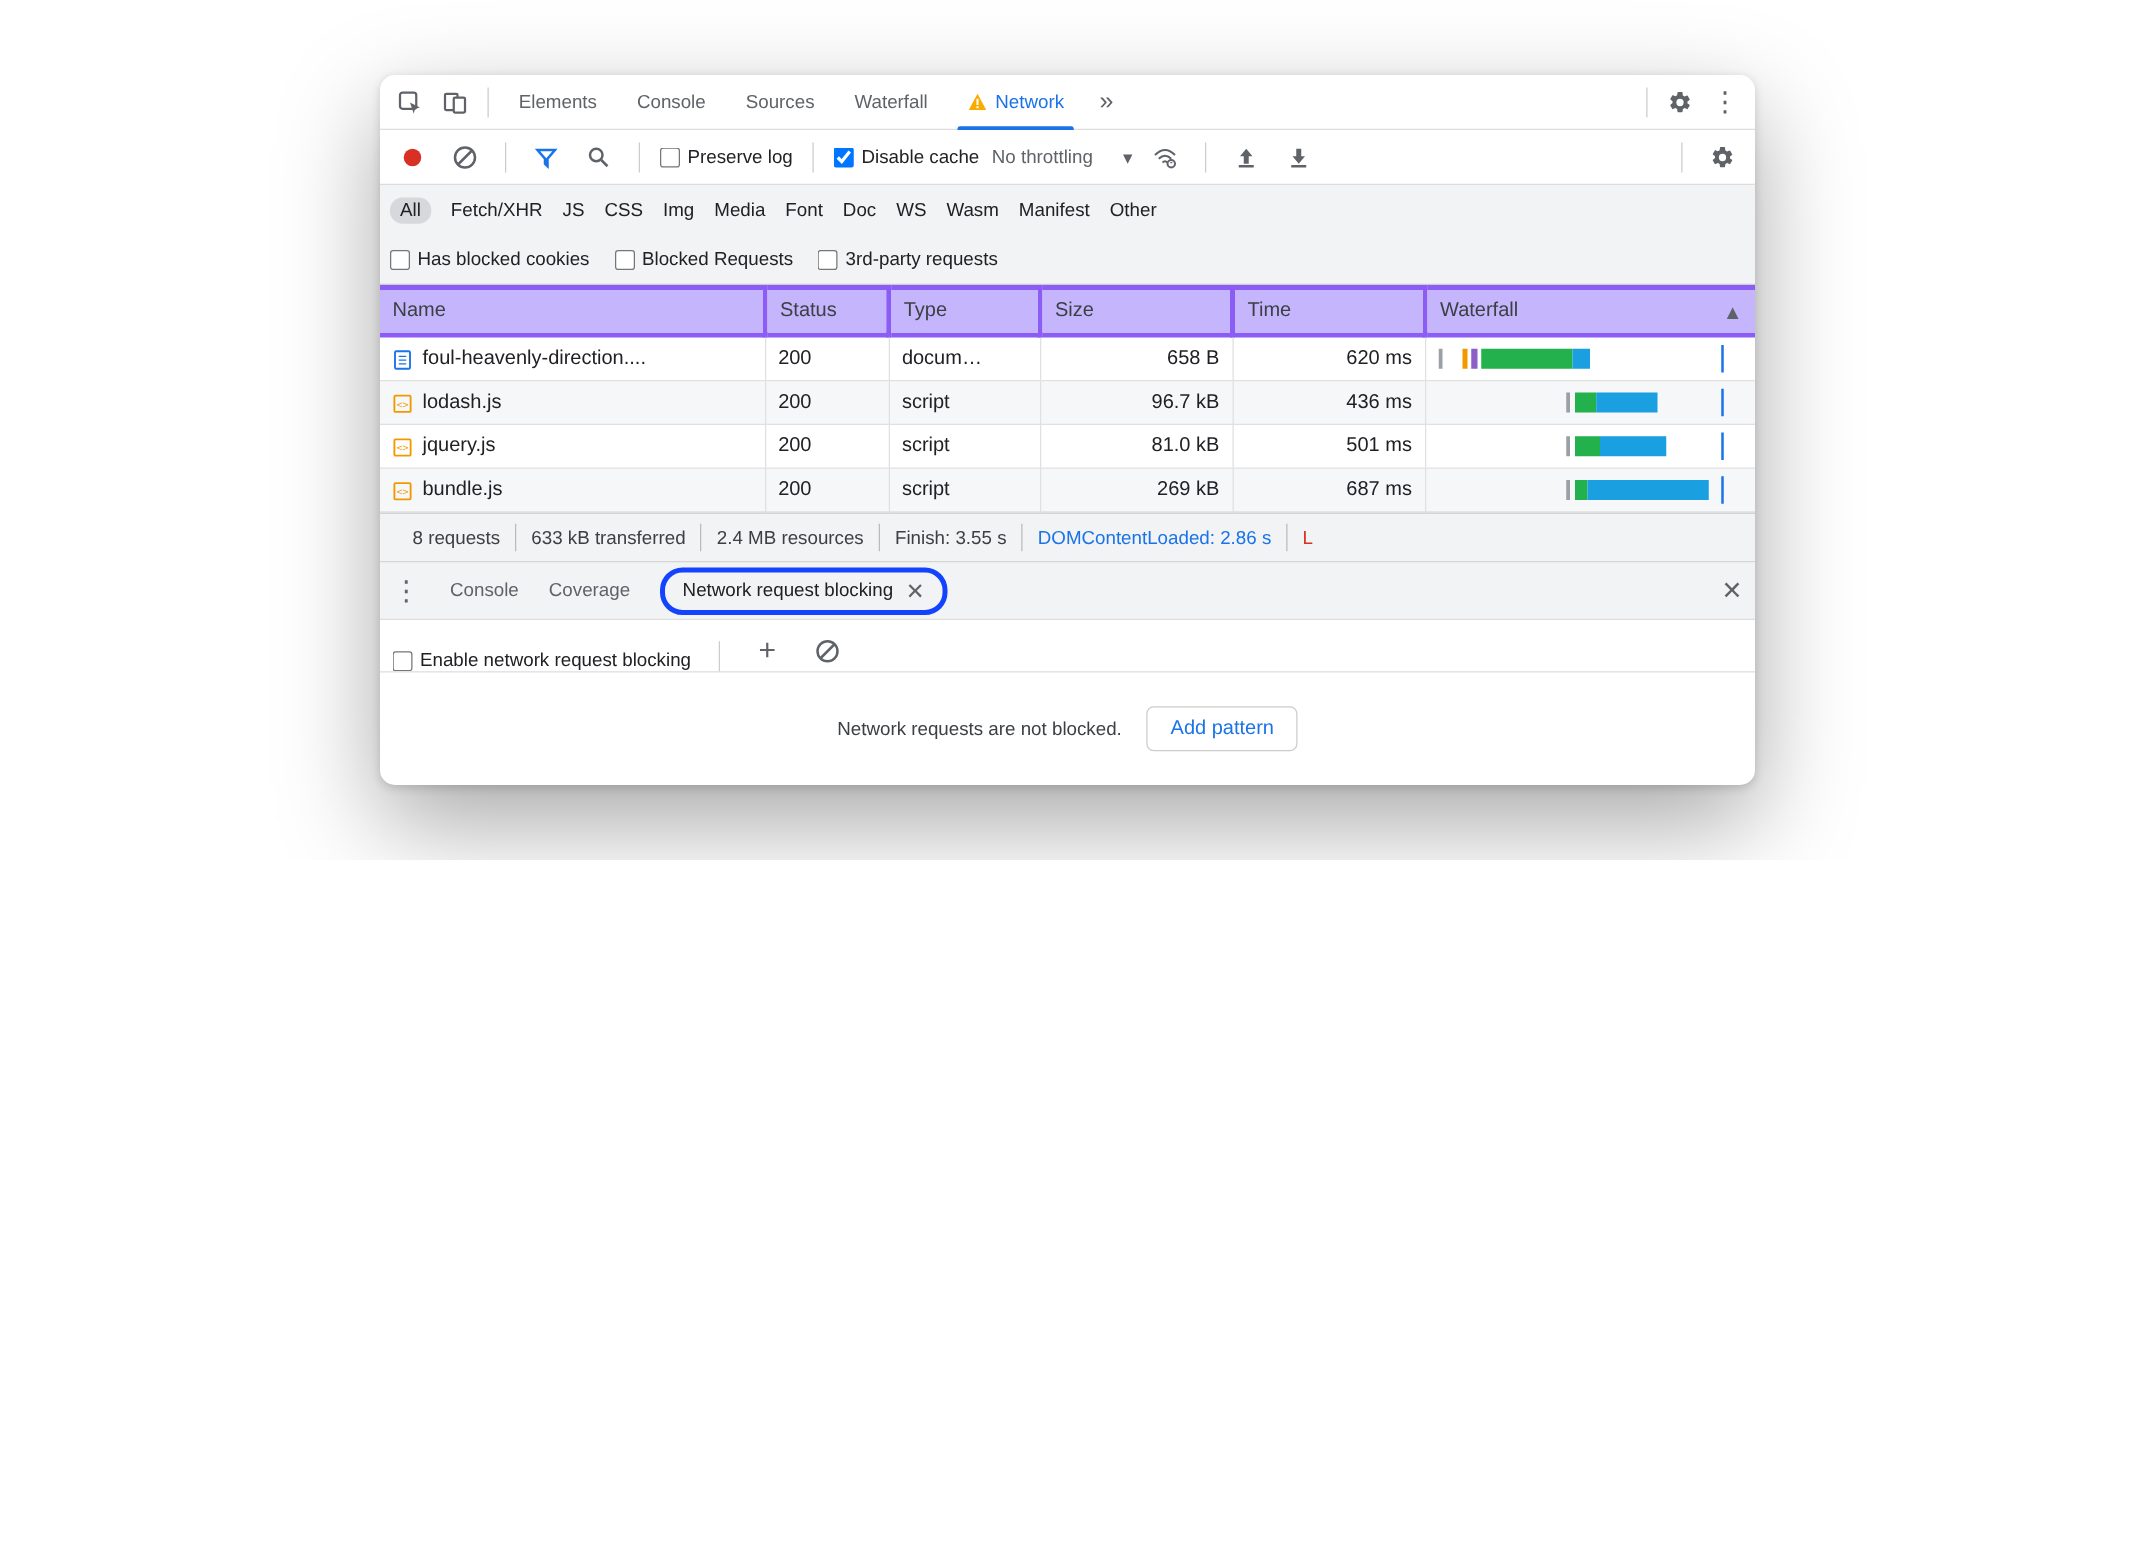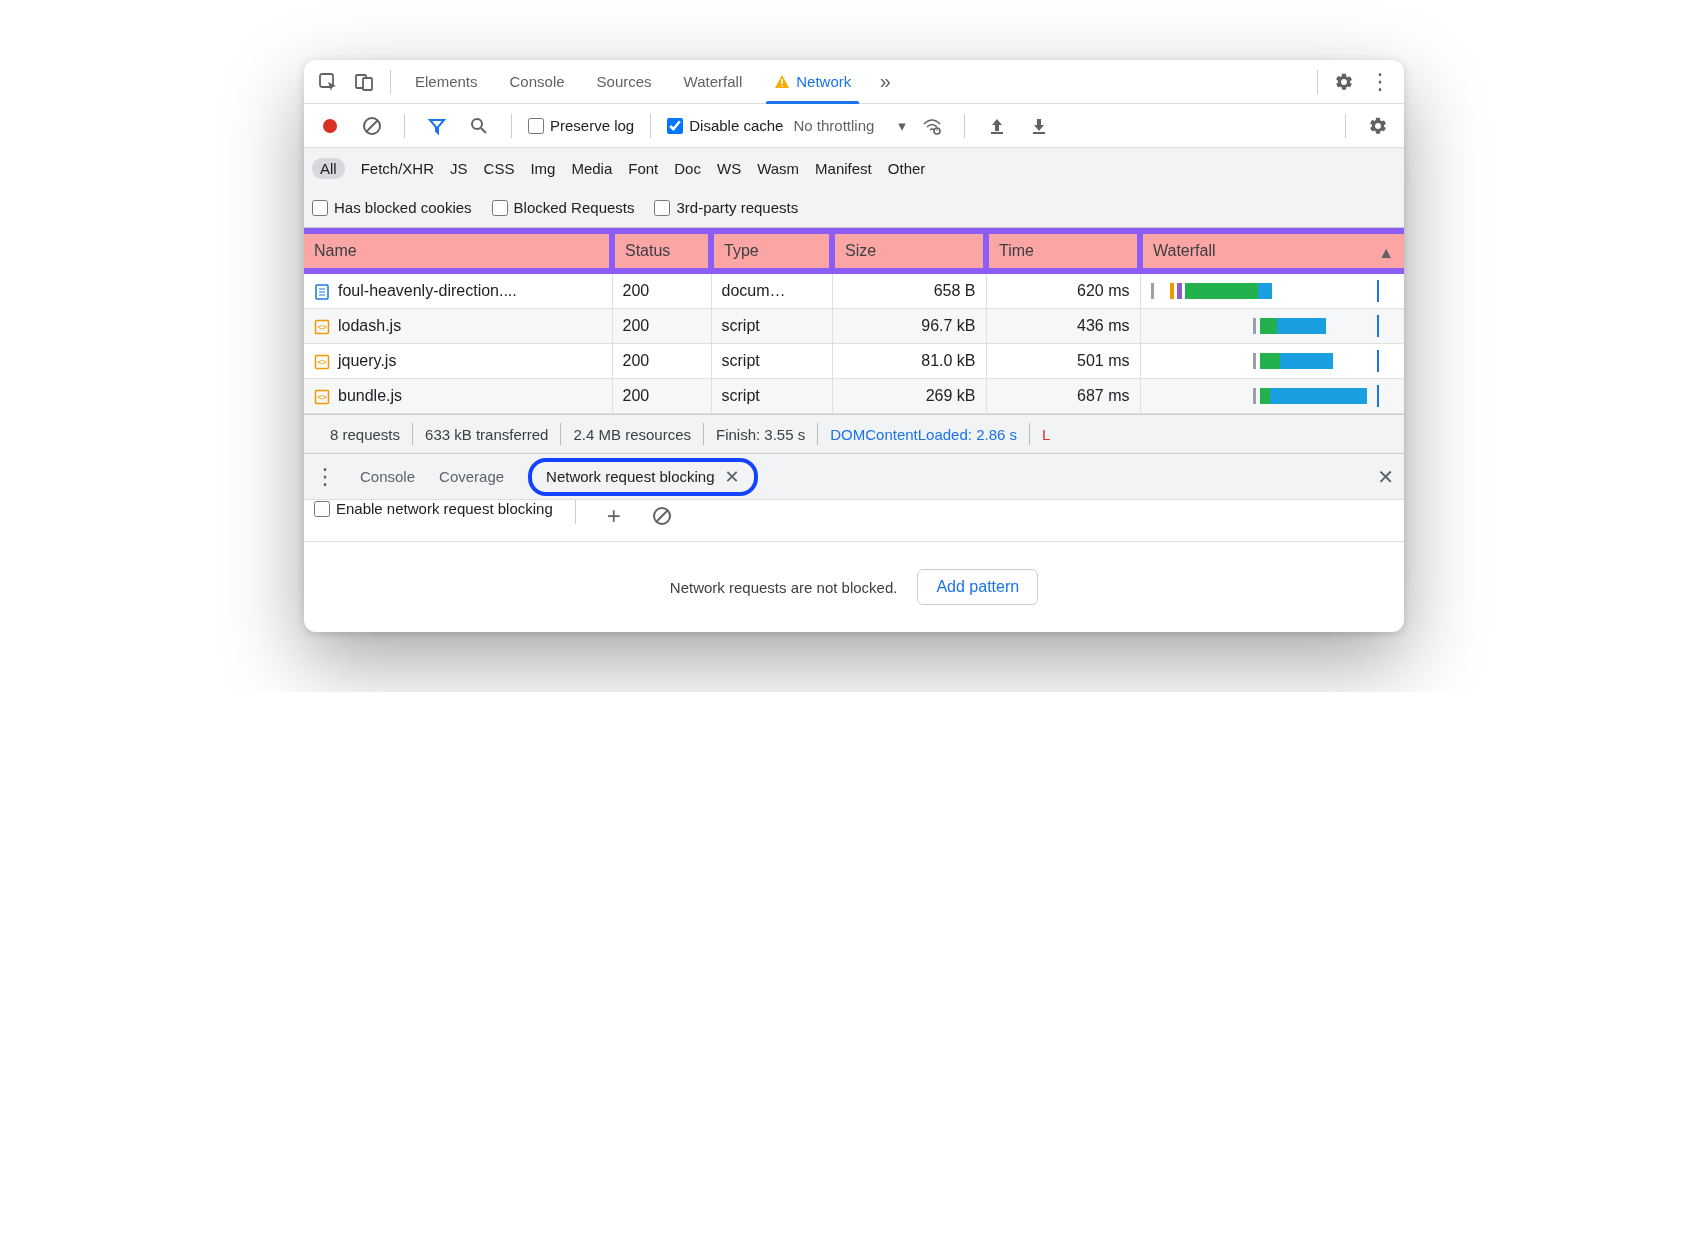--- a/index.html
+++ b/index.html
@@ -52,21 +52,21 @@
   .rec { width:14px; height:14px; border-radius:50%; background:#d93025; }
   .chk { display:flex; align-items:center; gap:6px; color:#202124; }
   .chk input { width:16px; height:16px; cursor:pointer; }
   .filterbar { display:flex; align-items:center; height:40px; padding:0 8px; gap:18px; border-bottom:1px solid #ddd; background:#f1f3f4;}
   .filter-input { width:300px; height:26px; border:1px solid #ccc; background:#fff; padding:0 8px; color:#5f6368; font-size:15px; }
   .typesbar { display:flex; align-items:center; height:40px; padding:0 8px; gap:16px; background:#f1f3f4; flex-wrap:wrap;}
   .typechip { color:#202124; cursor:pointer; }
   .typechip.active { background:#d6d8db; border-radius:10px; padding:2px 8px; }
   .optsbar { display:flex; align-items:center; height:40px; padding:0 8px; gap:20px; background:#f1f3f4; border-bottom:1px solid #ccc;}
   table { width:100%; border-collapse:collapse; font-size:16px;}
-  th { text-align:left; font-weight:400; color:#3c4043; background:#fca5a5; border:6px solid #8b5cf6; padding:8px 10px; position:relative;}
+  th { text-align:left; font-weight:400; color:#3c4043; background:#c4b5fd; border:4px solid #8b5cf6; padding:8px 10px; position:relative;}
   th:first-child, td:first-child{border-left:none;}
   th:last-child, td:last-child{border-right:none;margin-left:24px;}
   td { border:1px solid #e0e0e0; padding:6px 10px; color:#202124; }
   tr:nth-child(odd) td { background:#fff; }
   tr:nth-child(even) td { background:#f5f7f8; }
   .name-cell { display:flex; align-items:flex-end; gap:8px; }
   .ficon { width:16px; height:16px; flex-shrink:0; }
   .num { text-align:right; }
   .waterfall { position:relative; height:22px; }
   .wf-bar { position:absolute; top:3px; height:16px; background:#1a9fe0; }
@@ -90,21 +90,21 @@
   }
   .drawer-tabs .tab2{color:#5f6368; cursor:pointer;}
   .drawer-tabs .pill{
     border:4px solid #1443ff; border-radius:18px; padding:4px 14px;
     display:flex; align-items:center; gap:10px; color:#202124;
     background:#f1f3f4;
   }
   .drawer-tabs .close-x{color:#5f6368; cursor:pointer; font-size:18px;}
   .drawer-tabs .far-close{margin-left:auto; color:#5f6368; font-size:20px; cursor:pointer;}
   .drawer-opts{
-    display:flex; align-items:flex-start; height:42px; padding:0 10px; gap:16px;
+    display:flex; align-items:flex-end; height:42px; padding:0 10px; gap:16px;
     border-bottom:1px solid #ddd; color:#5f6368;
   }
   .drawer-body{
     display:flex; align-items:center; justify-content:center; gap:20px;
     height:90px; color:#3c4043;
   }
   .btn-outline{
     border:1px solid #ccc; border-radius:6px; padding:8px 18px;
     color:#1a73e8; background:#fff; cursor:pointer; font-size:16px;
   }

